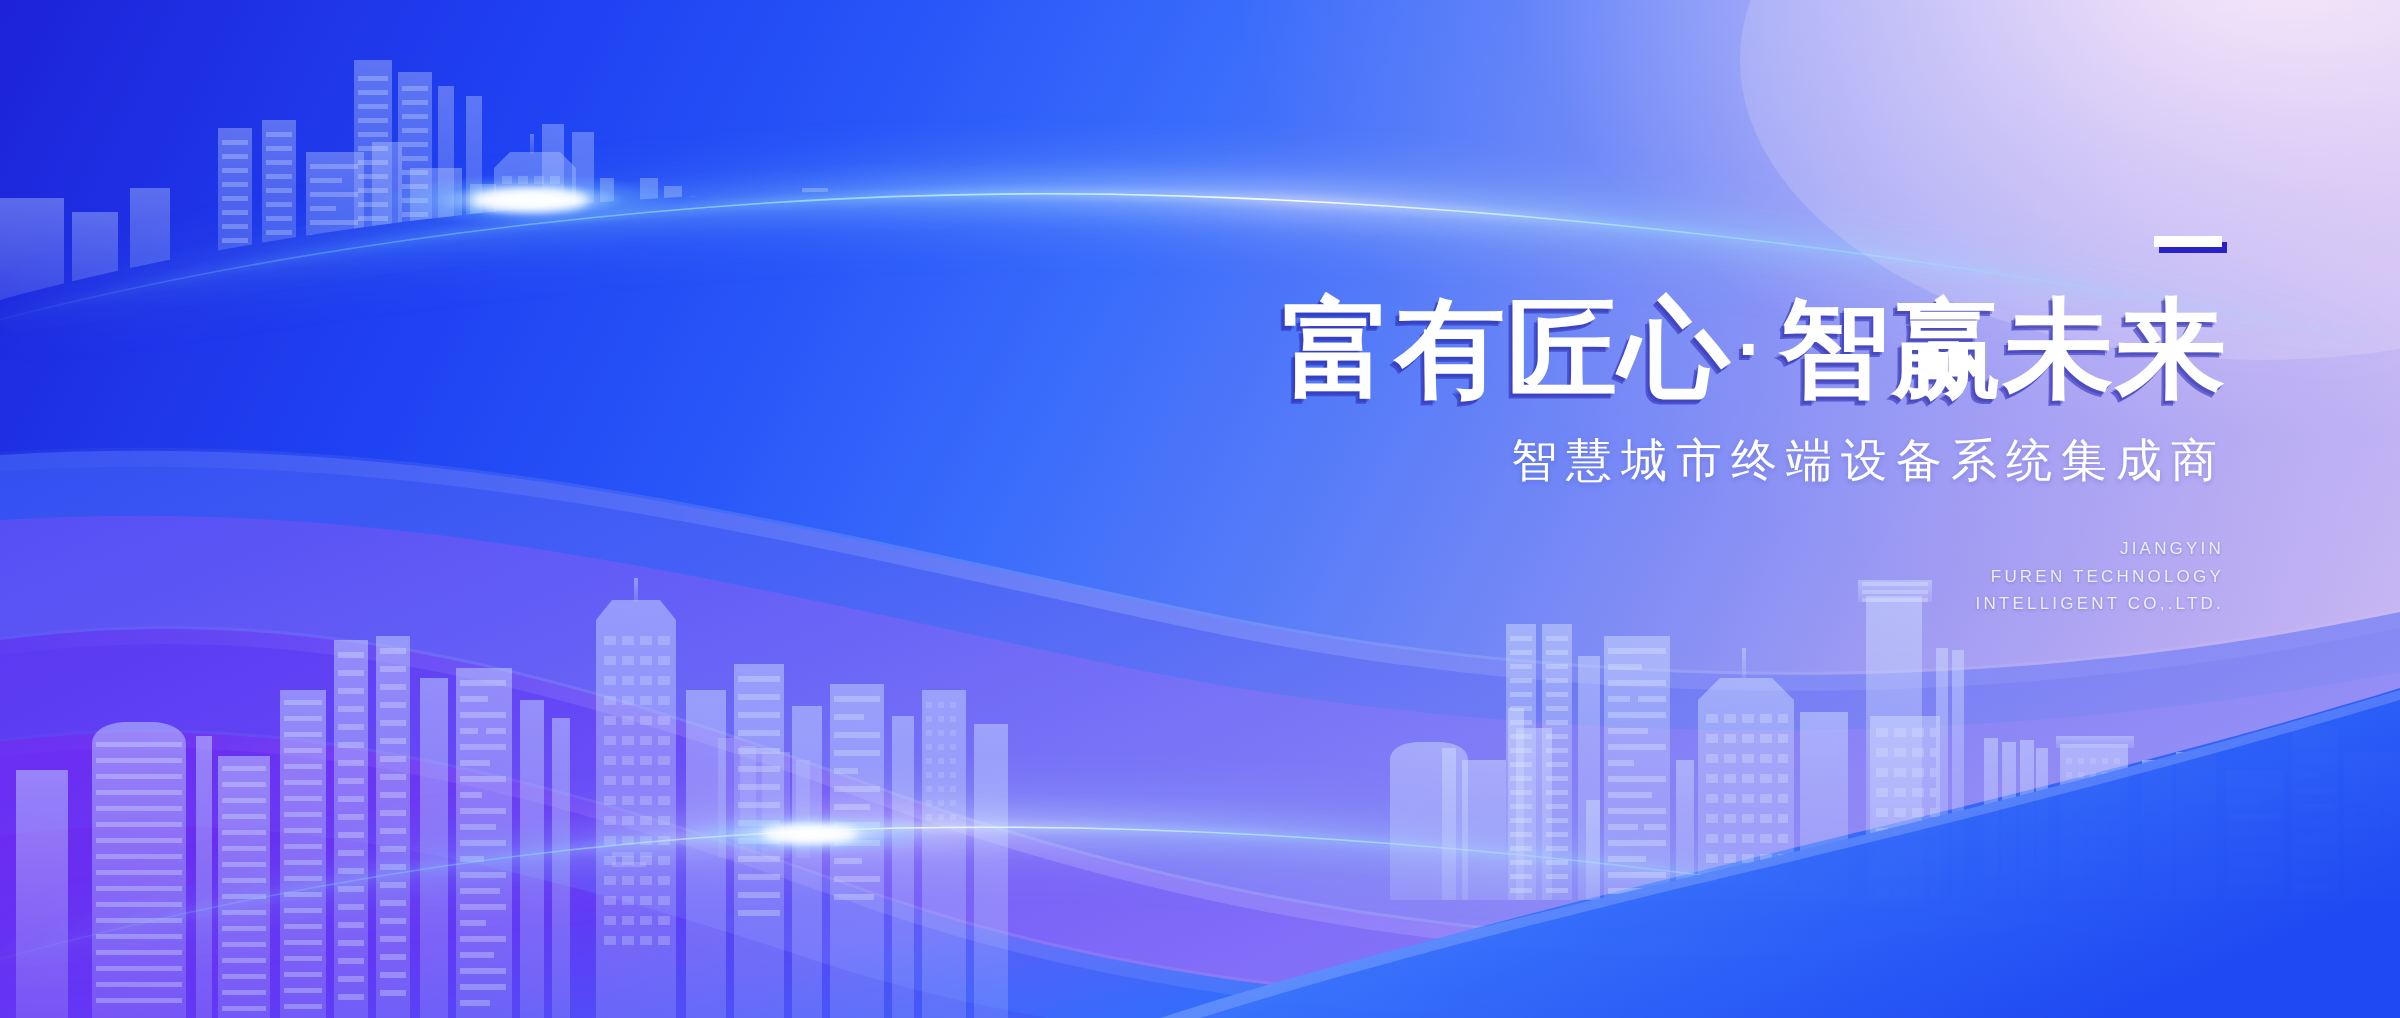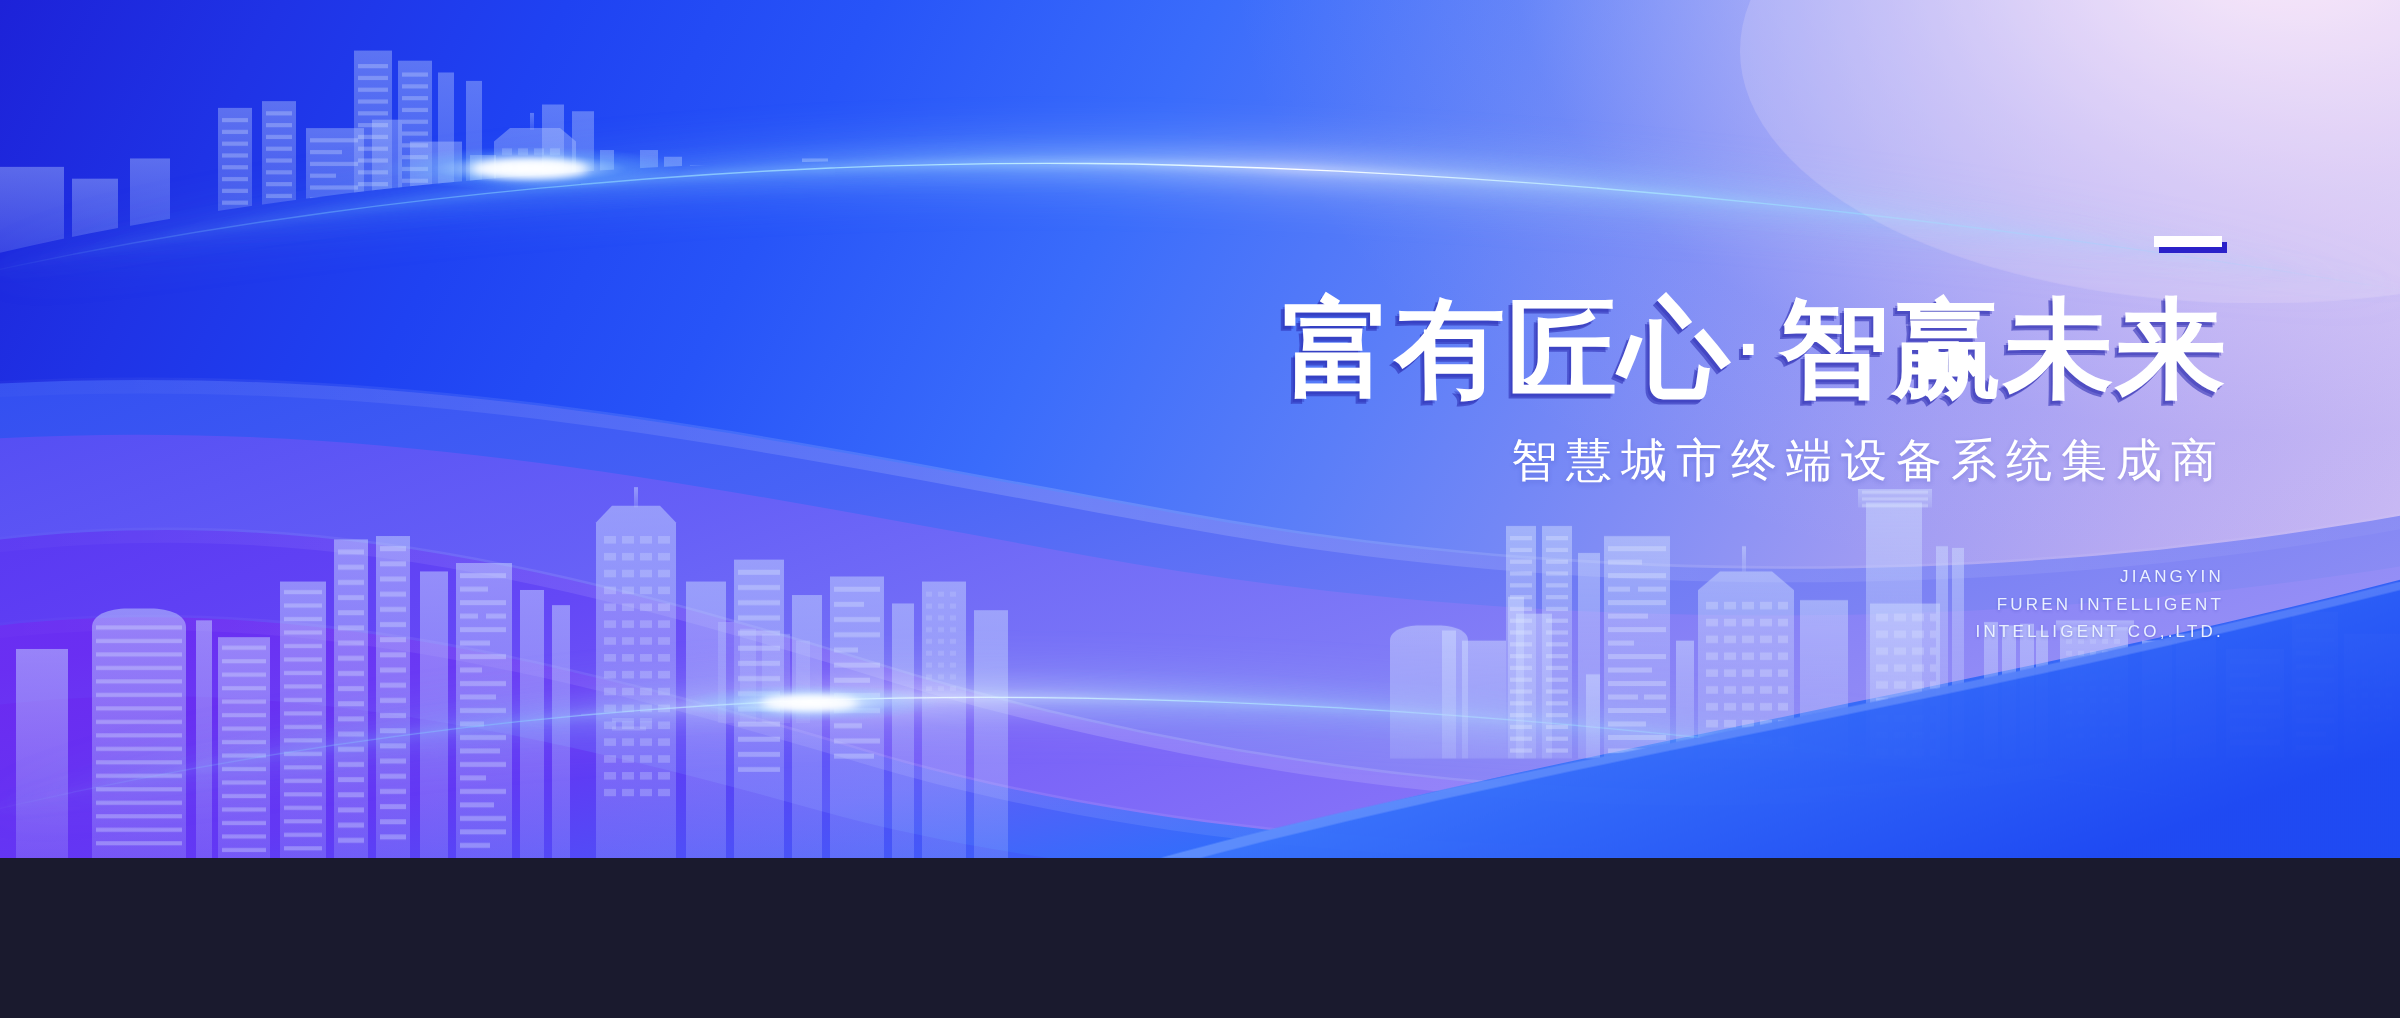--- a/index.html
+++ b/index.html
@@ -7,21 +7,21 @@
     padding: 0;
     background: #1a1a2e;
   }
   body {
     font-family: "Liberation Sans", sans-serif;
   }
 
   .banner {
     position: relative;
     width: 2400px;
-    height: 858px;
+    height: 1018px;
     overflow: hidden;
     
     background:
       radial-gradient(ellipse 1400px 900px at 2280px -60px,
                       rgba(255,238,250,0.95) 0%,
                       rgba(236,222,250,0.55) 28%,
                       rgba(200,196,250,0.12) 55%,
                       rgba(200,196,250,0) 75%),
       linear-gradient(117deg,
         #1d22d8 0%,
@@ -91,21 +91,21 @@
     line-height: 1.0;
     letter-spacing: 9px;
     color: #ffffff;
     white-space: nowrap;
     margin: 34px 0 16px 0;
     text-shadow: 0 2px 5px rgba(30,40,160,0.22);
     padding-right: 2px;
   }
 
   .eng-block {
-    margin-top: 80px;
+    margin-top: 52px;
     font-family: "Liberation Sans", "DejaVu Sans", sans-serif;
     font-size: 17px;
     letter-spacing: 3.2px;
     line-height: 1.62;
     color: #eaf0ff;
     text-shadow: 0 1px 3px rgba(30,40,160,0.3);
     padding-right: 4px;
   }
   .eng-block div { white-space: nowrap; }
 </style>
@@ -1059,19 +1059,19 @@
   <div class="text-block">
 
     <div class="rule-dash"></div>
 
     <div class="headline"><span>富有匠心</span><span class="dot">·</span><span>智赢未来</span></div>
 
     <div class="subline">智慧城市终端设备系统集成商</div>
 
     <div class="eng-block">
       <div>JIANGYIN</div>
-      <div>FUREN INTELLIGENT</div>
+      <div>FUREN TECHNOLOGY</div>
       <div>INTELLIGENT CO,.LTD.</div>
     </div>
 
   </div>
 
 </div>
 
 </body></html>

